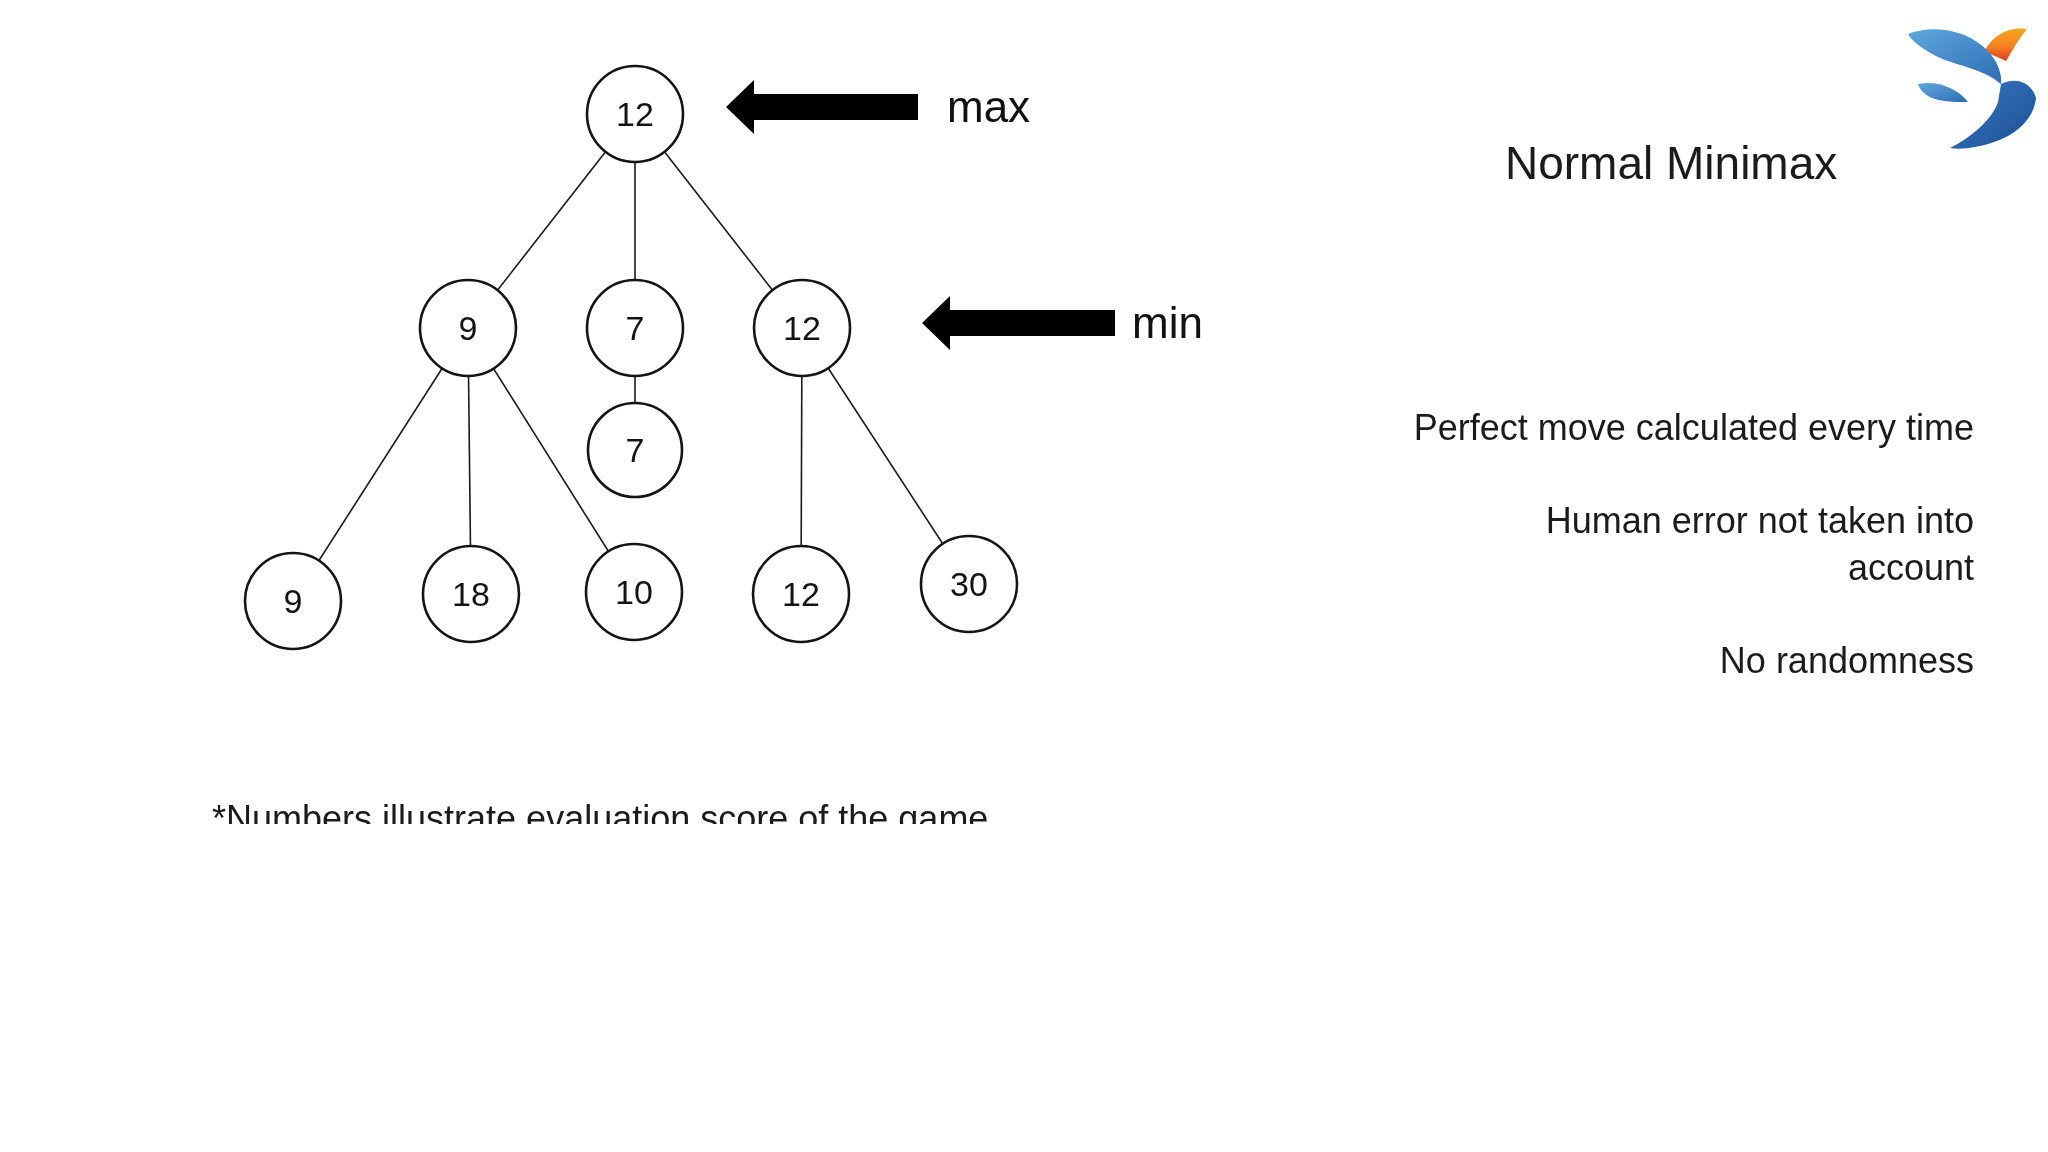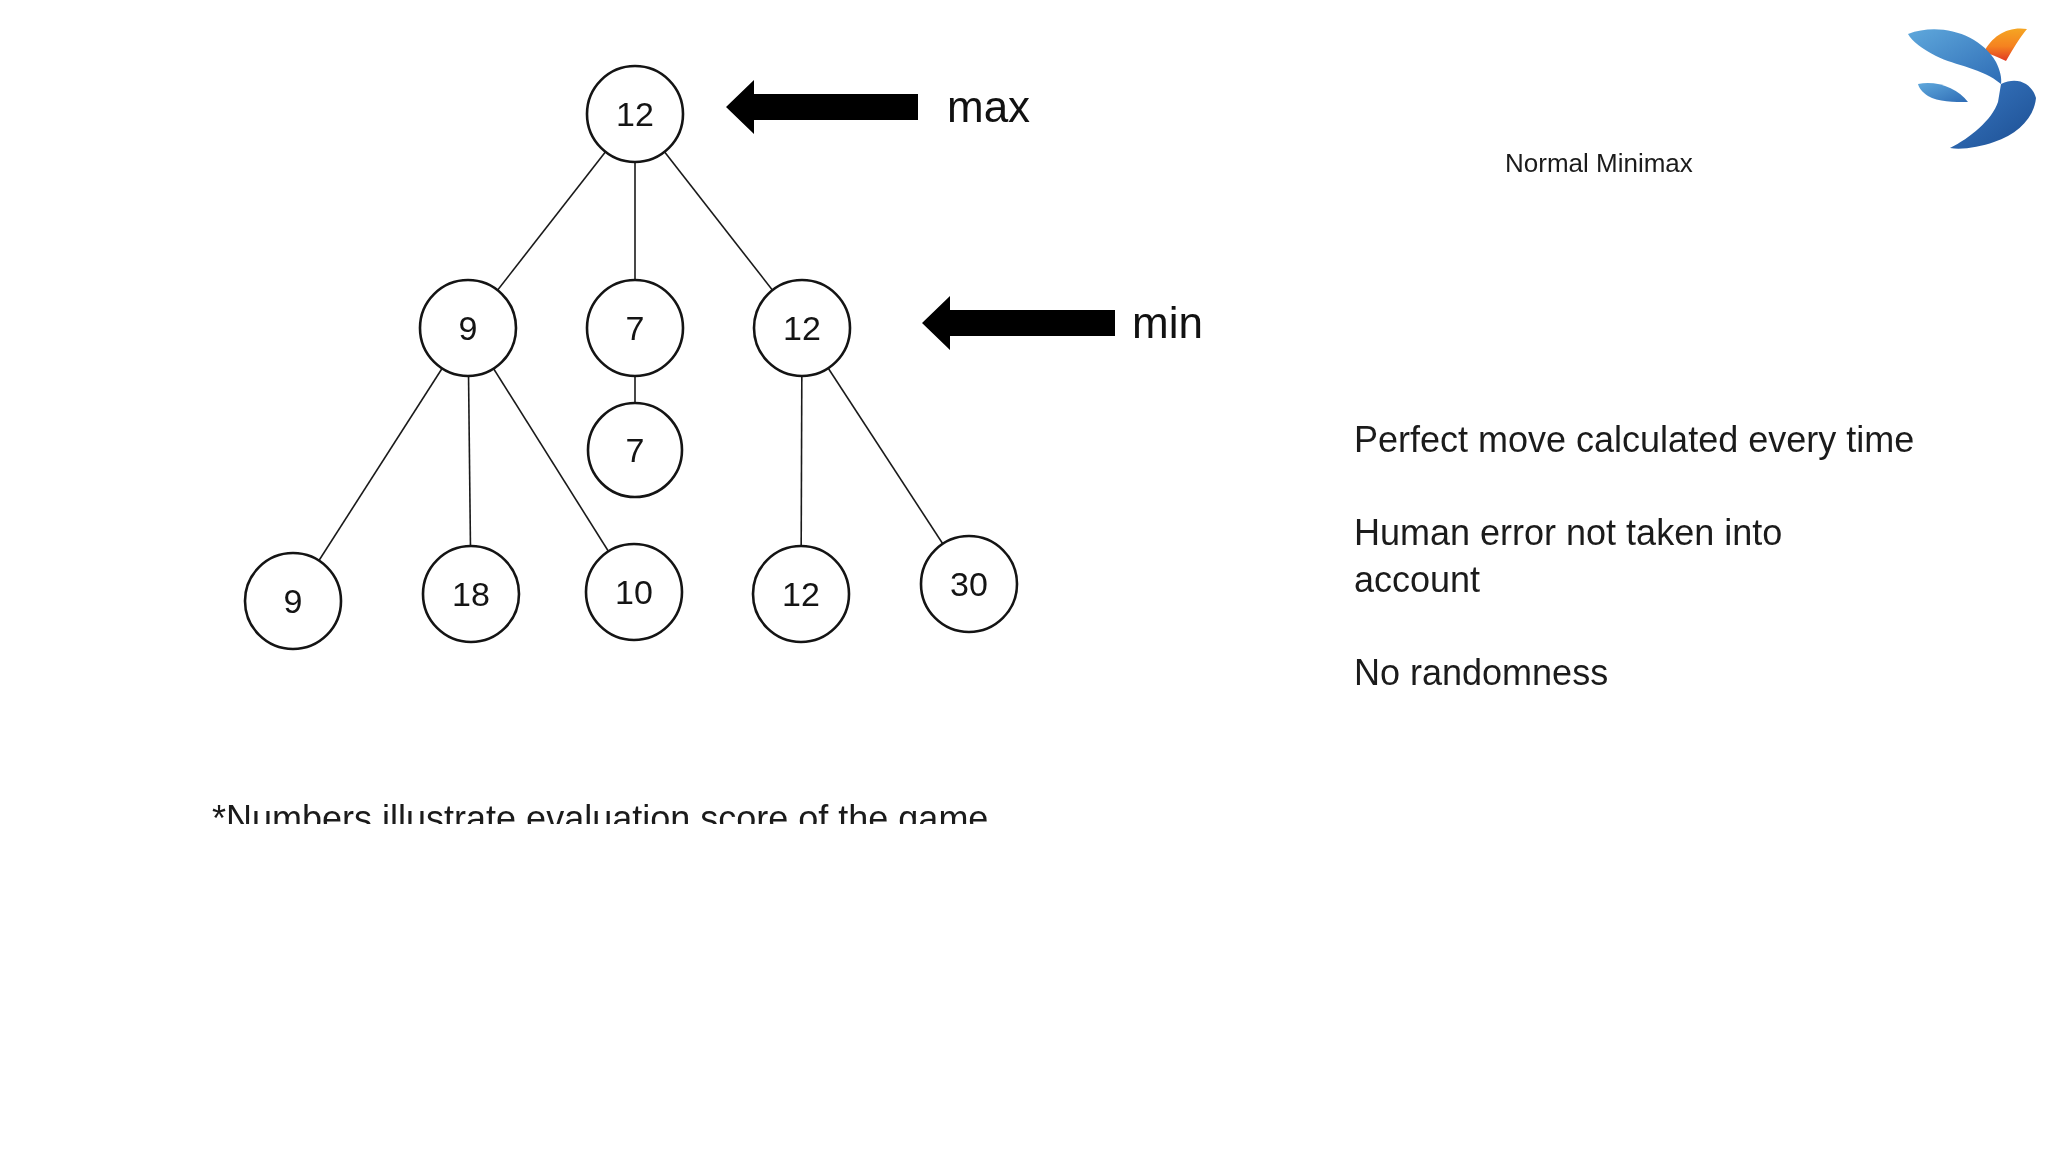--- a/index.html
+++ b/index.html
@@ -32,34 +32,35 @@
   .logo {
     position: absolute;
     left: 1896px; top: 22px;
     width: 144px; height: 132px;
   }
   .logo svg { width: 100%; height: 100%; display: block; }
 
   .title {
     position: absolute;
     left: 1505px; top: 140px;
-    font-size: 26px;
+    font-size: 46px;
     line-height: 47px;
     white-space: nowrap;
   }
   .bullets {
     position: absolute;
     left: 1354px; top: 400px;
     width: 620px;
     font-size: 36px;
     line-height: 47px;
   }
   .bullets p {
-    margin: 16px 0 46px 0;
+    margin: 4px 0 46px 0;
     white-space: pre-line;
+    text-align: right;
   }
   .footnote {
     position: absolute;
     left: 212px; top: 795px;
     font-size: 36px;
     line-height: 47px;
     white-space: pre-line;
   }
   .page-number {
     position: absolute;

